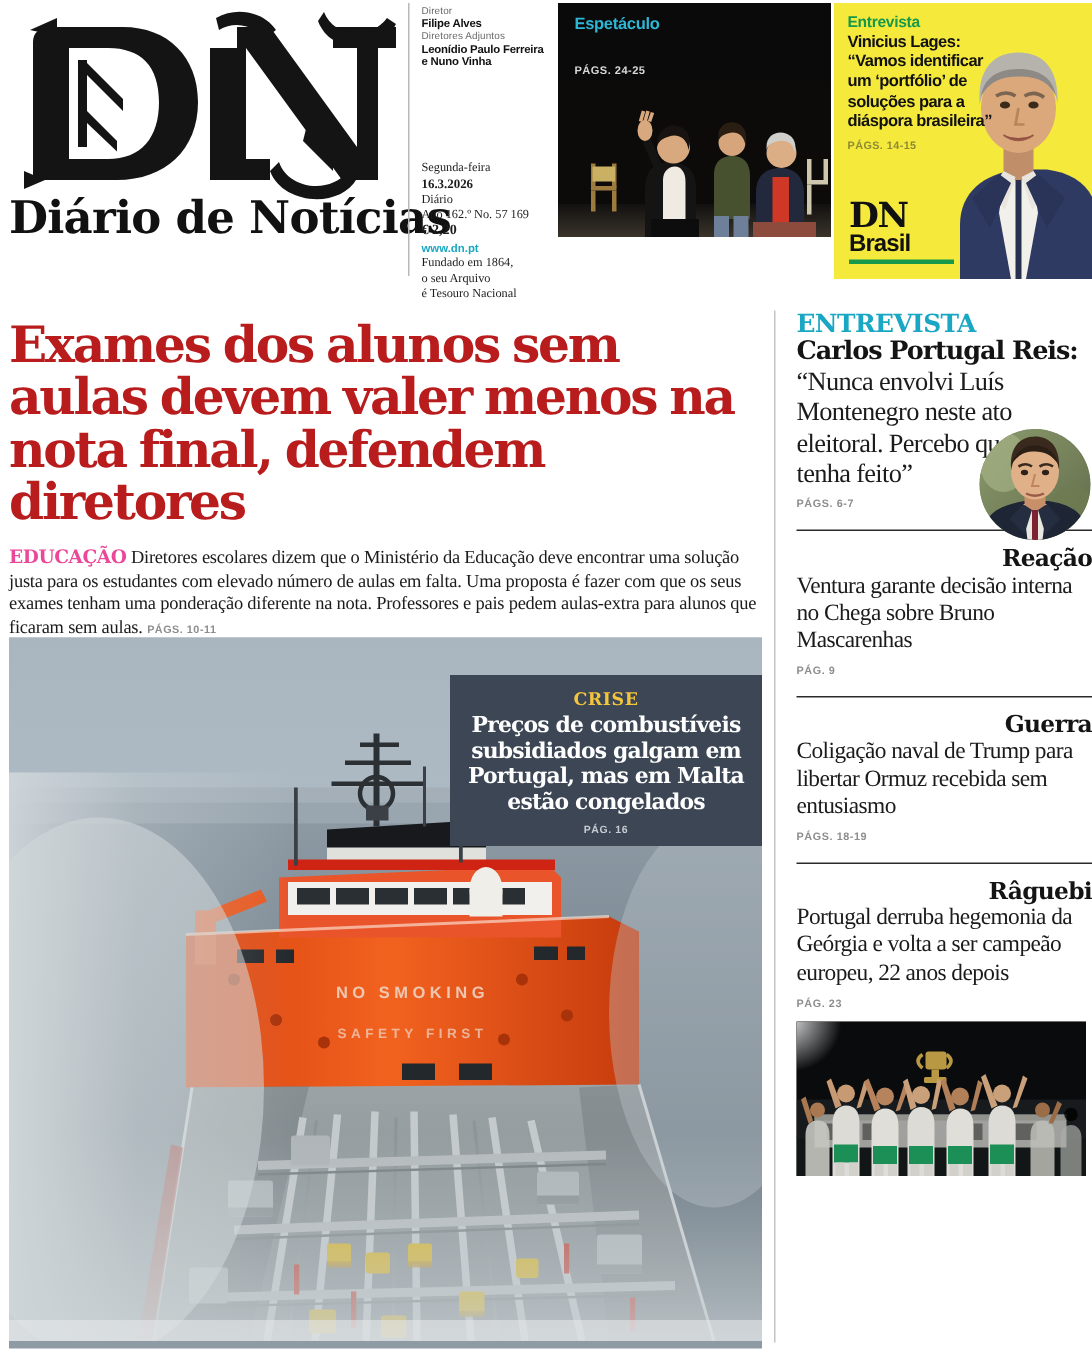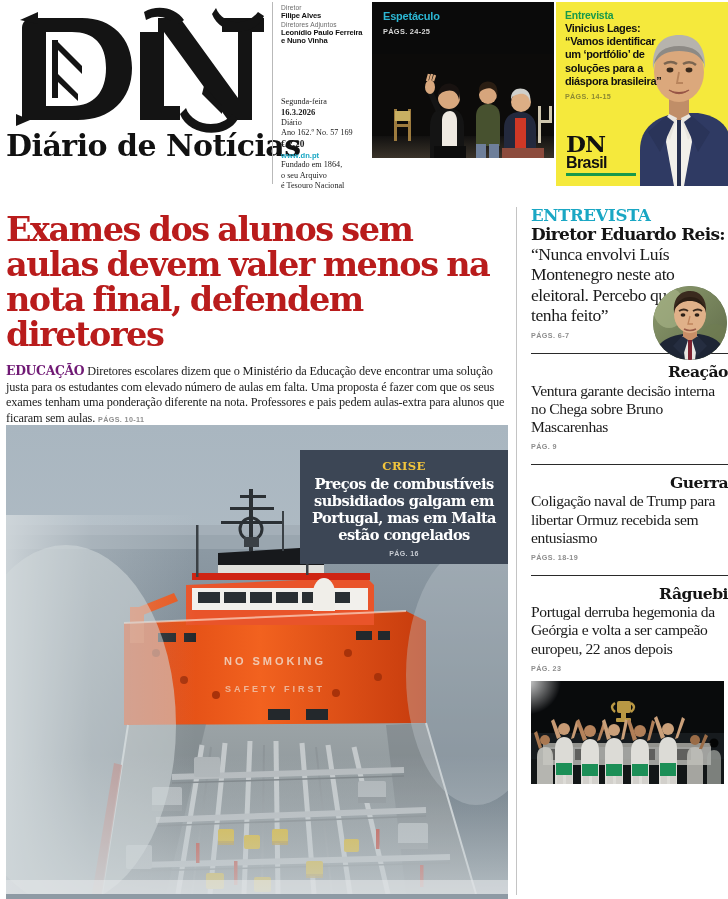--- a/index.html
+++ b/index.html
@@ -28,21 +28,21 @@
     color:#111;
     white-space:nowrap;
   }
 
   .mast-rule { position:absolute; left:272px; top:2px; width:1px; height:182px; background:#b9b9b9; }
 
   .mast-info { position:absolute; left:281px; top:4px; width:86px; line-height:1.14; }
   .mi-lab { font-family:"Liberation Sans", sans-serif; font-size:6.6px; color:#6a6a6a; letter-spacing:.1px; }
   .mi-val { font-family:"Liberation Sans", sans-serif; font-size:7.6px; font-weight:700; color:#111; letter-spacing:-.15px; }
 
-  .mast-date { position:absolute; left:281px; top:97px; width:86px; line-height:1.26; }
+  .mast-date { position:absolute; left:281px; top:107px; width:86px; line-height:1.26; }
   .md-line { font-family:"Liberation Serif", serif; font-size:8.2px; color:#1c1c1c; }
   .md-b { font-weight:700; font-size:8.6px; }
   .md-price { font-weight:700; font-size:9.4px; }
   .md-url { font-family:"Liberation Sans", sans-serif; font-weight:700; font-size:7.6px; color:#1aa7c4; }
 
   
   .promo-theatre {
     position:absolute; left:372px; top:2px; width:182px; height:156px;
     background:#0a0a0a; overflow:hidden;
   }
@@ -50,21 +50,21 @@
   .kicker-blue {
     font-family:"Liberation Sans", sans-serif; font-weight:700; font-size:11px;
     color:#2cb7d4; letter-spacing:-.2px; margin-bottom:2px;
   }
   .pt-head {
     font-family:"Liberation Sans", sans-serif; font-weight:700; font-size:11.6px;
     color:#fff; line-height:1.22; letter-spacing:-.3px;
   }
   .pag-w {
     font-family:"Liberation Sans", sans-serif; font-weight:700; font-size:7.4px;
-    color:#d8d8d8; letter-spacing:.3px; margin-top:5px;
+    color:#d8d8d8; letter-spacing:.3px; margin-top:20px;
   }
   .theatre-photo { position:absolute; left:0; bottom:0; width:182px; height:104px; }
 
   .promo-brasil {
     position:absolute; left:556px; top:2px; width:172px; height:184px;
     background:#f5e93c; overflow:hidden;
   }
   .pb-txt { position:absolute; left:9px; top:8px; width:105px; z-index:3; }
   .kicker-green {
     font-family:"Liberation Sans", sans-serif; font-weight:700; font-size:10.4px;
@@ -99,21 +99,21 @@
     margin-top:11px;
     font-family:"Liberation Serif", serif;
     font-size:12.3px;
     line-height:1.27;
     color:#1b1b1b;
     text-align:left;
     letter-spacing:-.15px;
   }
   .ed-kicker {
     font-family:"DejaVu Serif", serif; font-weight:700; font-size:12.4px;
-    color:#701a75; letter-spacing:-.3px;
+    color:#ec4899; letter-spacing:-.3px;
   }
   .pag-inline {
     font-family:"Liberation Sans", sans-serif; font-weight:700; font-size:7.2px;
     color:#8d8d8d; letter-spacing:.35px;
   }
 
   
   .ship-wrap { position:absolute; left:6px; top:425px; width:502px; height:546px; overflow:hidden; background:#8e9aa4; }
   .ship-credit {
     position:absolute; right:3px; bottom:2px;
@@ -563,21 +563,21 @@
 
           <path d="M37 30 L35 38 L40 38" stroke="#bf845c" stroke-width="1.3" fill="none"></path>
 
           <path d="M31 43 q6 3 12 0" stroke="#9a5b48" stroke-width="1.5" fill="none"></path>
 
           <path d="M29 50 L20 60 L30 70 L35 54 Z" fill="#252d40"></path>
           <path d="M45 50 L54 60 L44 70 L39 54 Z" fill="#252d40"></path>
         </svg>
       </div>
       <div class="r-kicker-teal">ENTREVISTA</div>
-      <div class="r-name">Diretor Eduardo Reis:</div>
+      <div class="r-name">Carlos Portugal Reis:</div>
       <div class="r-quote">“Nunca envolvi Luís Montenegro neste ato eleitoral. Percebo quem o tenha feito”</div>
       <div class="r-pag">PÁGS. 6-7</div>
     </div>
 
     <div class="hrule"></div>
 
     <div>
       <div class="r-kicker-b">Reação</div>
       <div class="r-sub">Ventura garante decisão interna no Chega sobre Bruno Mascarenhas</div>
       <div class="r-pag">PÁG. 9</div>

